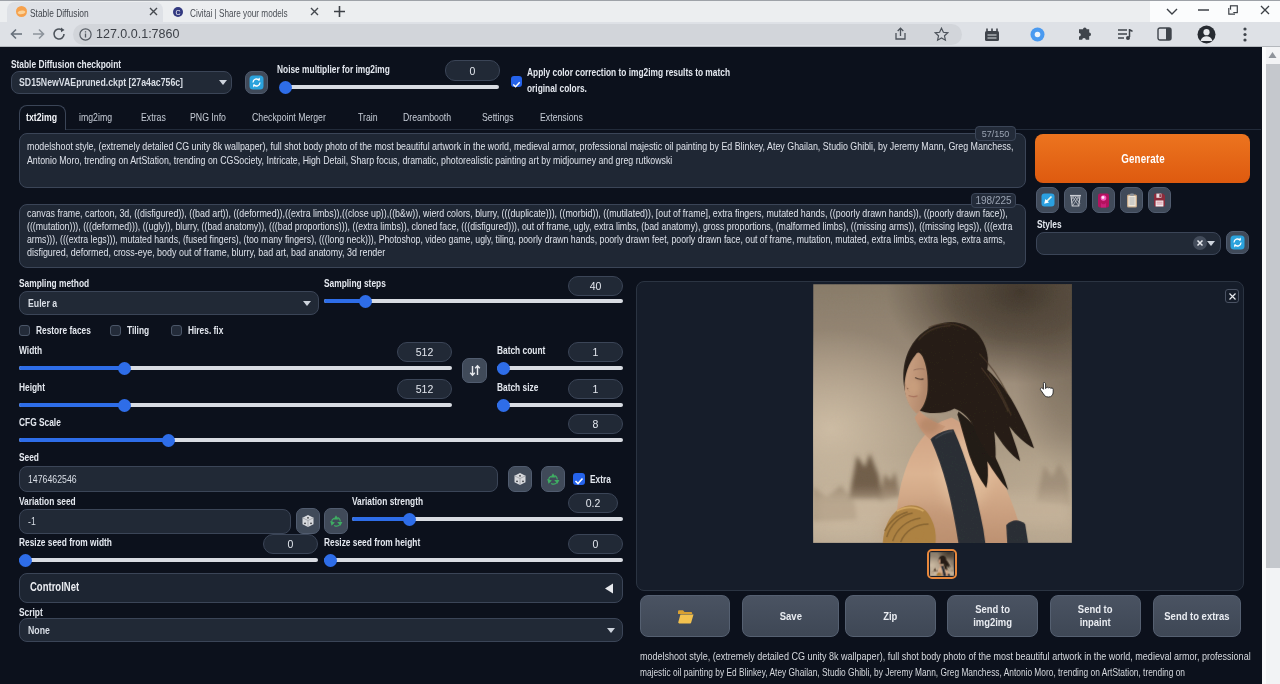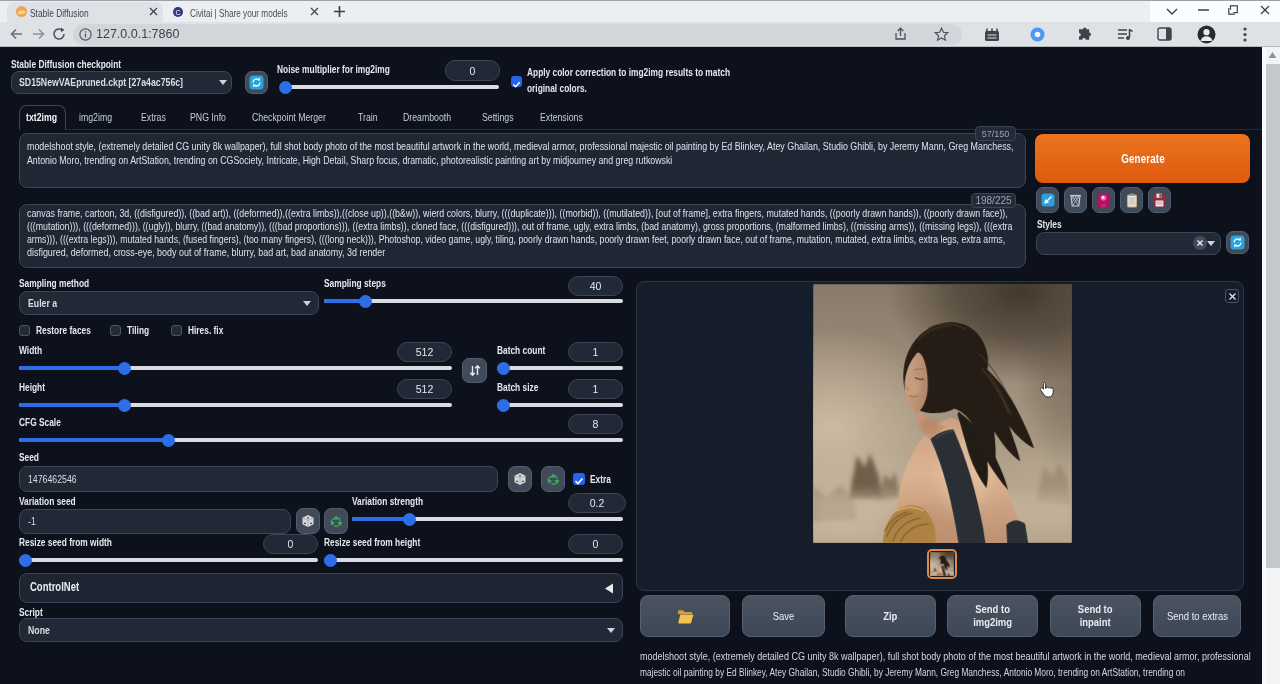--- a/index.html
+++ b/index.html
@@ -311,21 +311,21 @@
   </div>
 <div class="tb" style="left:324px;top:508px;width:24px;height:26px">
     <svg width="14" height="14" viewBox="0 0 14 14">
       <path d="M7 1.2 L9.6 5.4 H4.4 Z" fill="#3fae63"></path>
       <path d="M2.6 11.8 L1.2 7 L5.8 8.4 Z" fill="#3fae63"></path>
       <path d="M11.4 11.8 L8.2 8 H13.4 Z" fill="#3fae63"></path>
       <path d="M4.9 4.2 A4.5 4.5 0 0 0 2.6 8.2 M5.2 11.4 A4.8 4.8 0 0 0 11 10.6 M11.3 7.6 A4.6 4.6 0 0 0 8.6 3.4" fill="none" stroke="#3fae63" stroke-width="1.1"></path>
     </svg>
   </div>
 <div class="t" style="left:352px;top:496px;font-size:11px;font-weight:700;color:#e4e8ef;transform:scaleX(0.76)">Variation strength</div>
-<div class="num" style="left:568px;top:493px;width:58px;height:20px">0.2</div>
+<div class="num" style="left:568px;top:493px;width:50px;height:20px">0.2</div>
 <div class="sl" style="left:352px;top:517px;width:271px">
     <div class="fill" style="width:58px"></div>
     <div class="th" style="left:51px"></div>
   </div>
 <div class="t" style="left:19px;top:537px;font-size:11px;font-weight:700;color:#e4e8ef;transform:scaleX(0.76)">Resize seed from width</div>
 <div class="num" style="left:263px;top:534px;width:55px;height:20px">0</div>
 <div class="sl" style="left:19px;top:558px;width:299px">
     <div class="fill" style="width:8px"></div>
     <div class="th" style="left:0px"></div>
   </div>
@@ -439,33 +439,33 @@
       <use href="#artg"></use>
     </svg>
   </div>
 
 <div class="btn2" style="left:640px;top:595px;width:90px;height:42px">
     <svg width="17" height="15" viewBox="0 0 17 15">
       <path d="M1 2.5 a1.2 1.2 0 0 1 1.2 -1.2 H6 L7.5 3 H14 a1.2 1.2 0 0 1 1.2 1.2 V5 H1 Z" fill="#d8a032"></path>
       <path d="M1.2 13.5 L3.4 5.5 H16.5 L14.2 13.5 a1.2 1.2 0 0 1 -1.2 0.9 H2.2 A1.2 1.2 0 0 1 1.2 13.5 Z" fill="#f3c24f"></path>
     </svg>
   </div>
-<div class="btn2" style="left:742px;top:595px;width:83px;height:42px;font-size:11px;font-weight:400">
+<div class="btn2" style="left:742px;top:595px;width:97px;height:42px;font-size:11px;font-weight:700">
     <span style="transform:scaleX(0.86)">Save</span>
   </div>
 <div class="btn2" style="left:845px;top:595px;width:91px;height:42px;font-size:11px;font-weight:700">
     <span style="transform:scaleX(0.86)">Zip</span>
   </div>
 <div class="btn2" style="left:947px;top:595px;width:91px;height:42px;font-size:11px;font-weight:700;line-height:13px">
     <span style="transform:scaleX(0.86)">Send to<br>img2img</span>
   </div>
 <div class="btn2" style="left:1050px;top:595px;width:91px;height:42px;font-size:11px;font-weight:700;line-height:13px">
     <span style="transform:scaleX(0.86)">Send to<br>inpaint</span>
   </div>
-<div class="btn2" style="left:1153px;top:595px;width:88px;height:42px;font-size:11px;font-weight:400">
+<div class="btn2" style="left:1153px;top:595px;width:88px;height:42px;font-size:11px;font-weight:700">
     <span style="transform:scaleX(0.86)">Send to extras</span>
   </div>
 <div class="t" id="cap1" style="left:640px;top:651px;font-size:11px;color:#d5d8dd;transform:scaleX(0.82)">modelshoot style, (extremely detailed CG unity 8k wallpaper), full shot body photo of the most beautiful artwork in the world, medieval armor, professional</div>
 <div class="t" id="cap2" style="left:640px;top:667px;font-size:11px;color:#d5d8dd;transform:scaleX(0.76)">majestic oil painting by Ed Blinkey, Atey Ghailan, Studio Ghibli, by Jeremy Mann, Greg Manchess, Antonio Moro, trending on ArtStation, trending on</div>
 
 <div class="ab" style="left:1262px;top:47px;width:18px;height:637px;background:#f2f3f5"></div>
 <div class="ab" style="left:1262px;top:47px;width:4px;height:637px;background:#fafbfc"></div>
 <div class="ab" style="left:1266px;top:64px;width:14px;height:504px;background:#c5c8cd"></div>
 <svg class="ab" style="left:1268px;top:51px" width="9" height="8" viewBox="0 0 9 8">
     <path d="M4.5 1 L8.5 7 H0.5 Z" fill="#8f949b"></path>

